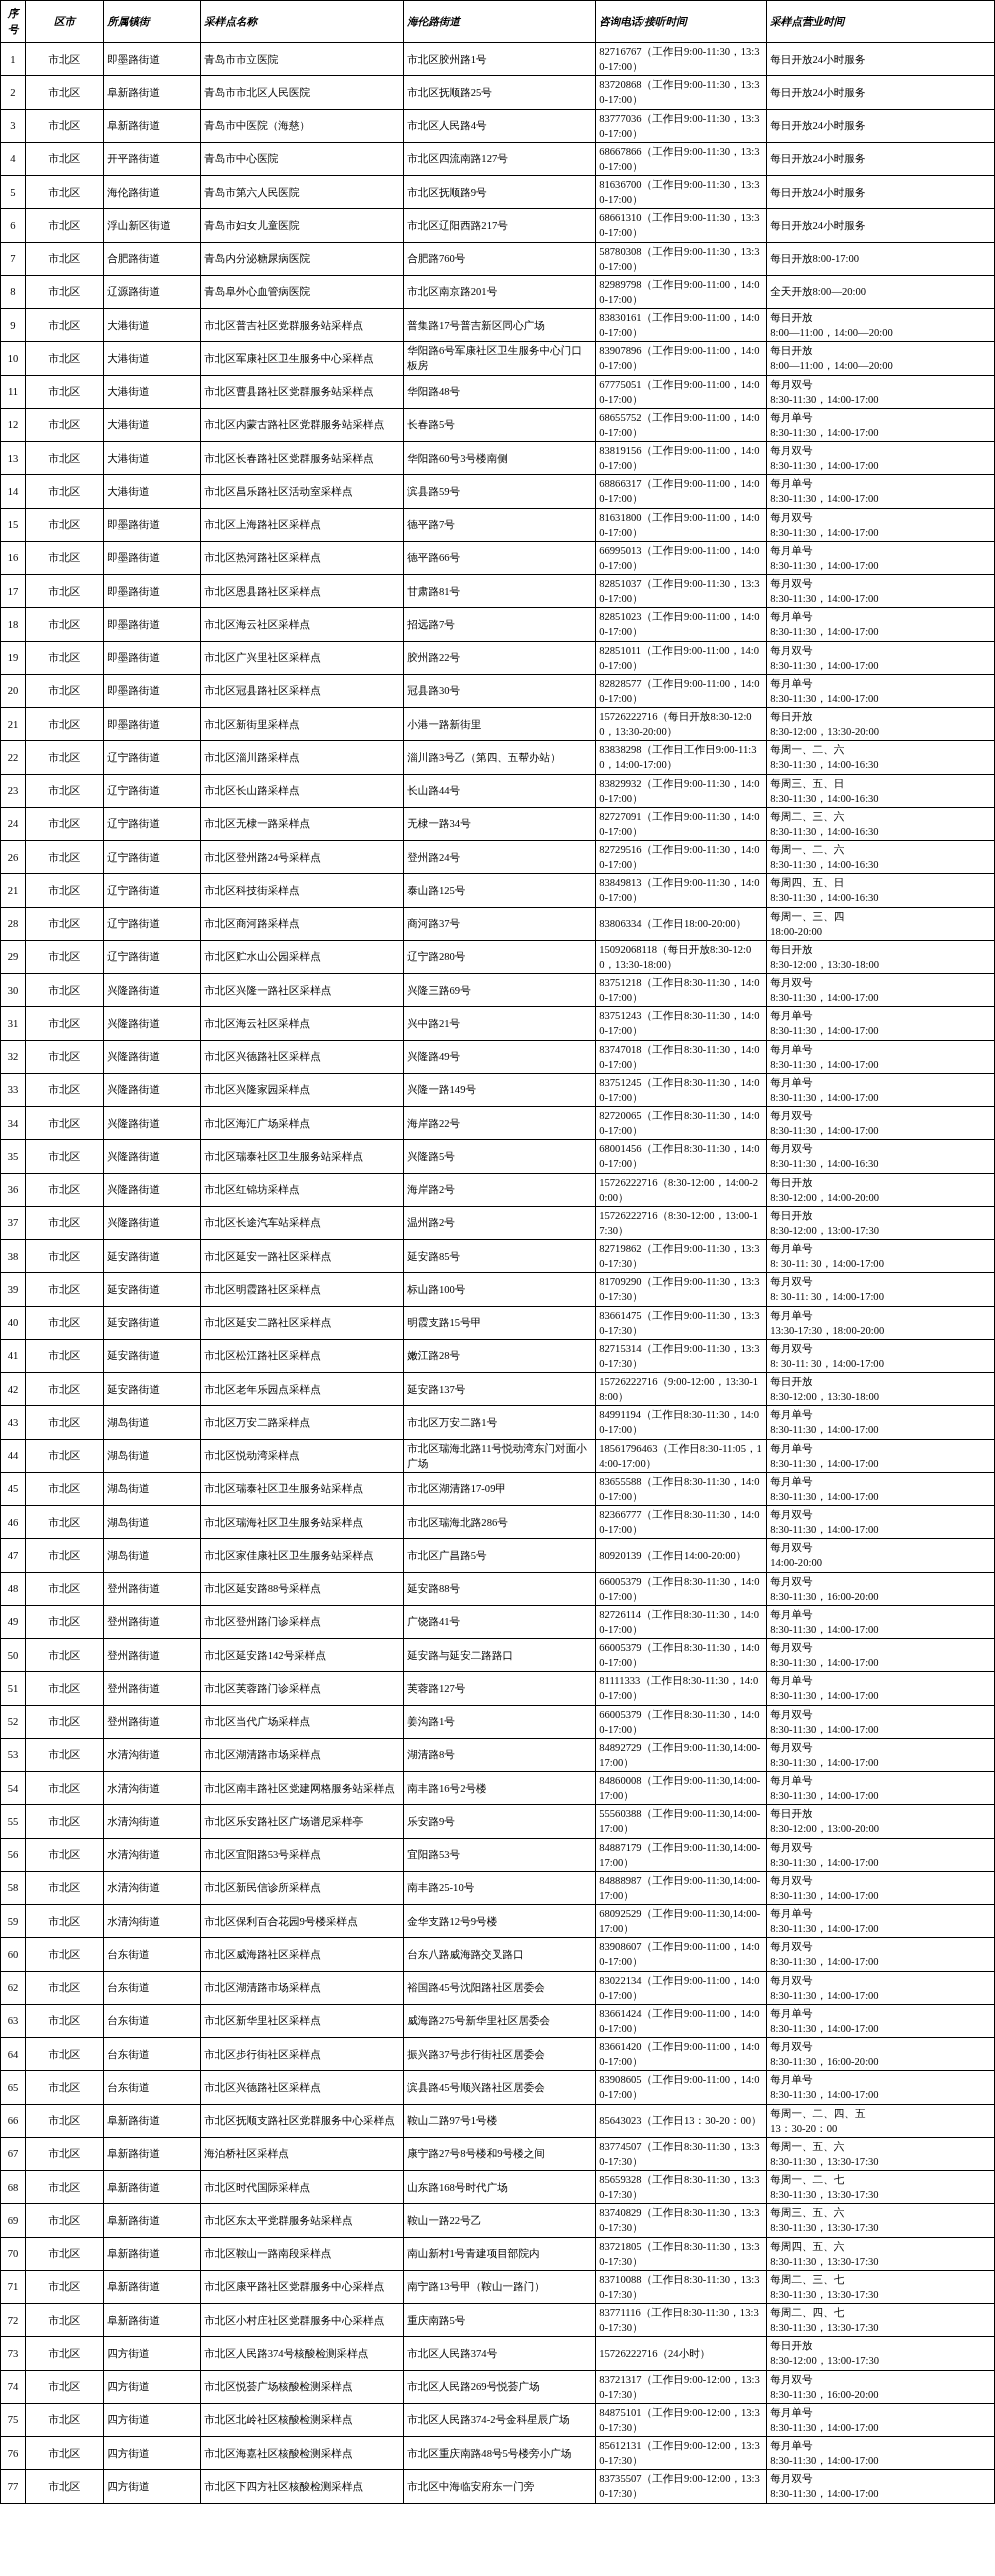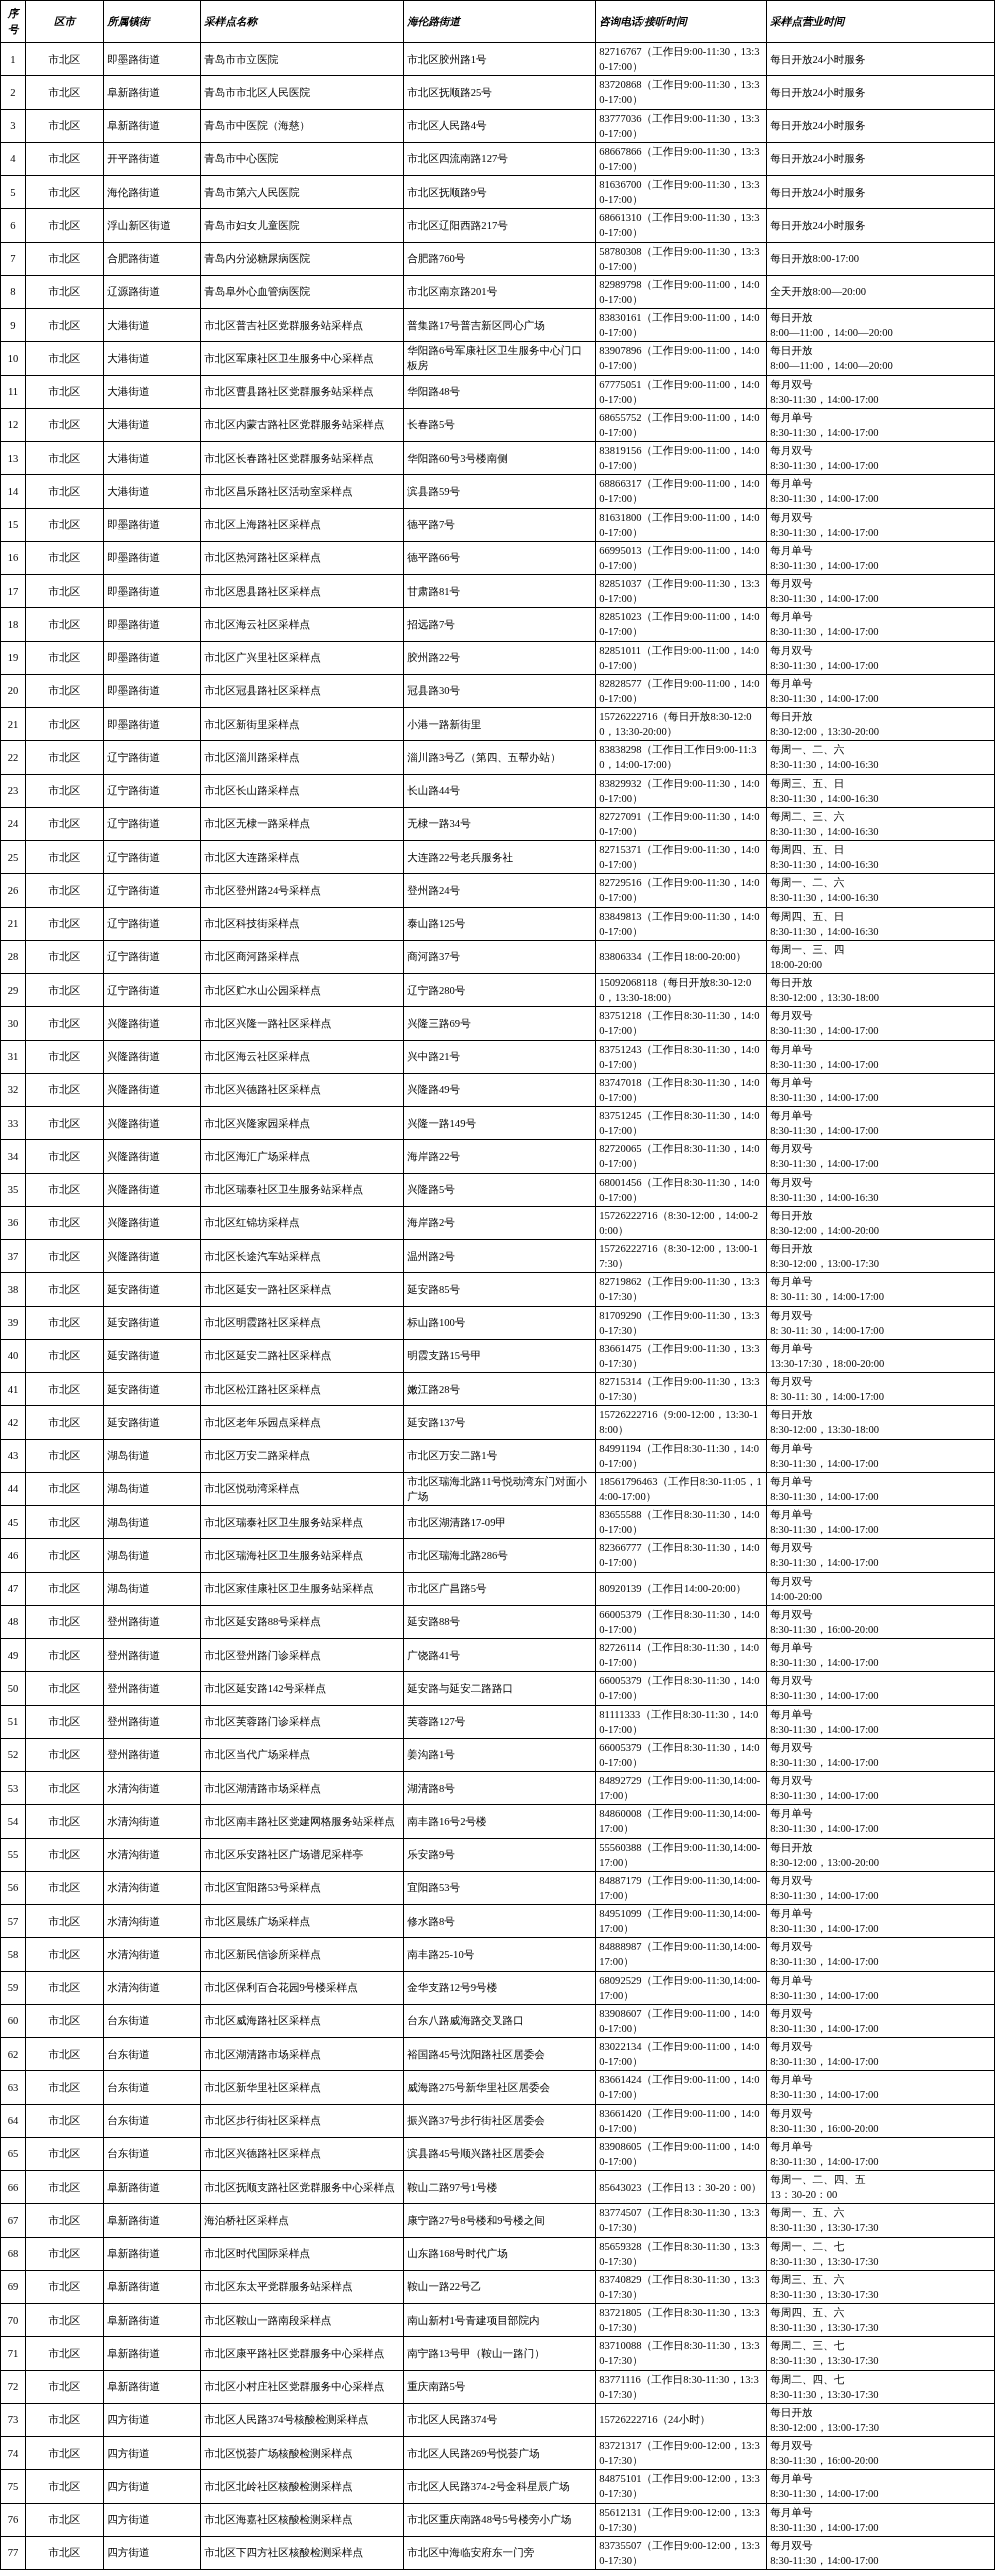--- a/index.html
+++ b/index.html
@@ -292,30 +292,20 @@
           <td class="col-no">24</td>
           <td class="col-district">市北区</td>
           <td class="col-street">辽宁路街道</td>
           <td class="col-name">市北区无棣一路采样点</td>
           <td class="col-addr">无棣一路34号</td>
           <td class="col-phone">82727091（工作日9:00-11:30，14:00-17:00）</td>
           <td class="col-hours">每周二、三、六
 8:30-11:30，14:00-16:30</td>
         </tr>
         <tr>
-          <td class="col-no">25</td>
-          <td class="col-district">市北区</td>
-          <td class="col-street">辽宁路街道</td>
-          <td class="col-name">市北区大连路采样点</td>
-          <td class="col-addr">大连路22号老兵服务社</td>
-          <td class="col-phone">82715371（工作日9:00-11:30，14:00-17:00）</td>
-          <td class="col-hours">每周四、五、日
-8:30-11:30，14:00-16:30</td>
-        </tr>
-        <tr>
           <td class="col-no">26</td>
           <td class="col-district">市北区</td>
           <td class="col-street">辽宁路街道</td>
           <td class="col-name">市北区登州路24号采样点</td>
           <td class="col-addr">登州路24号</td>
           <td class="col-phone">82729516（工作日9:00-11:30，14:00-17:00）</td>
           <td class="col-hours">每周一、二、六
 8:30-11:30，14:00-16:30</td>
         </tr>
         <tr>
@@ -612,30 +602,20 @@
           <td class="col-no">56</td>
           <td class="col-district">市北区</td>
           <td class="col-street">水清沟街道</td>
           <td class="col-name">市北区宜阳路53号采样点</td>
           <td class="col-addr">宜阳路53号</td>
           <td class="col-phone">84887179（工作日9:00-11:30,14:00-17:00）</td>
           <td class="col-hours">每月双号
 8:30-11:30，14:00-17:00</td>
         </tr>
         <tr>
-          <td class="col-no">57</td>
-          <td class="col-district">市北区</td>
-          <td class="col-street">水清沟街道</td>
-          <td class="col-name">市北区晨练广场采样点</td>
-          <td class="col-addr">修水路8号</td>
-          <td class="col-phone">84951099（工作日9:00-11:30,14:00-17:00）</td>
-          <td class="col-hours">每月单号
-8:30-11:30，14:00-17:00</td>
-        </tr>
-        <tr>
           <td class="col-no">58</td>
           <td class="col-district">市北区</td>
           <td class="col-street">水清沟街道</td>
           <td class="col-name">市北区新民信诊所采样点</td>
           <td class="col-addr">南丰路25-10号</td>
           <td class="col-phone">84888987（工作日9:00-11:30,14:00-17:00）</td>
           <td class="col-hours">每月双号
 8:30-11:30，14:00-17:00</td>
         </tr>
         <tr>

